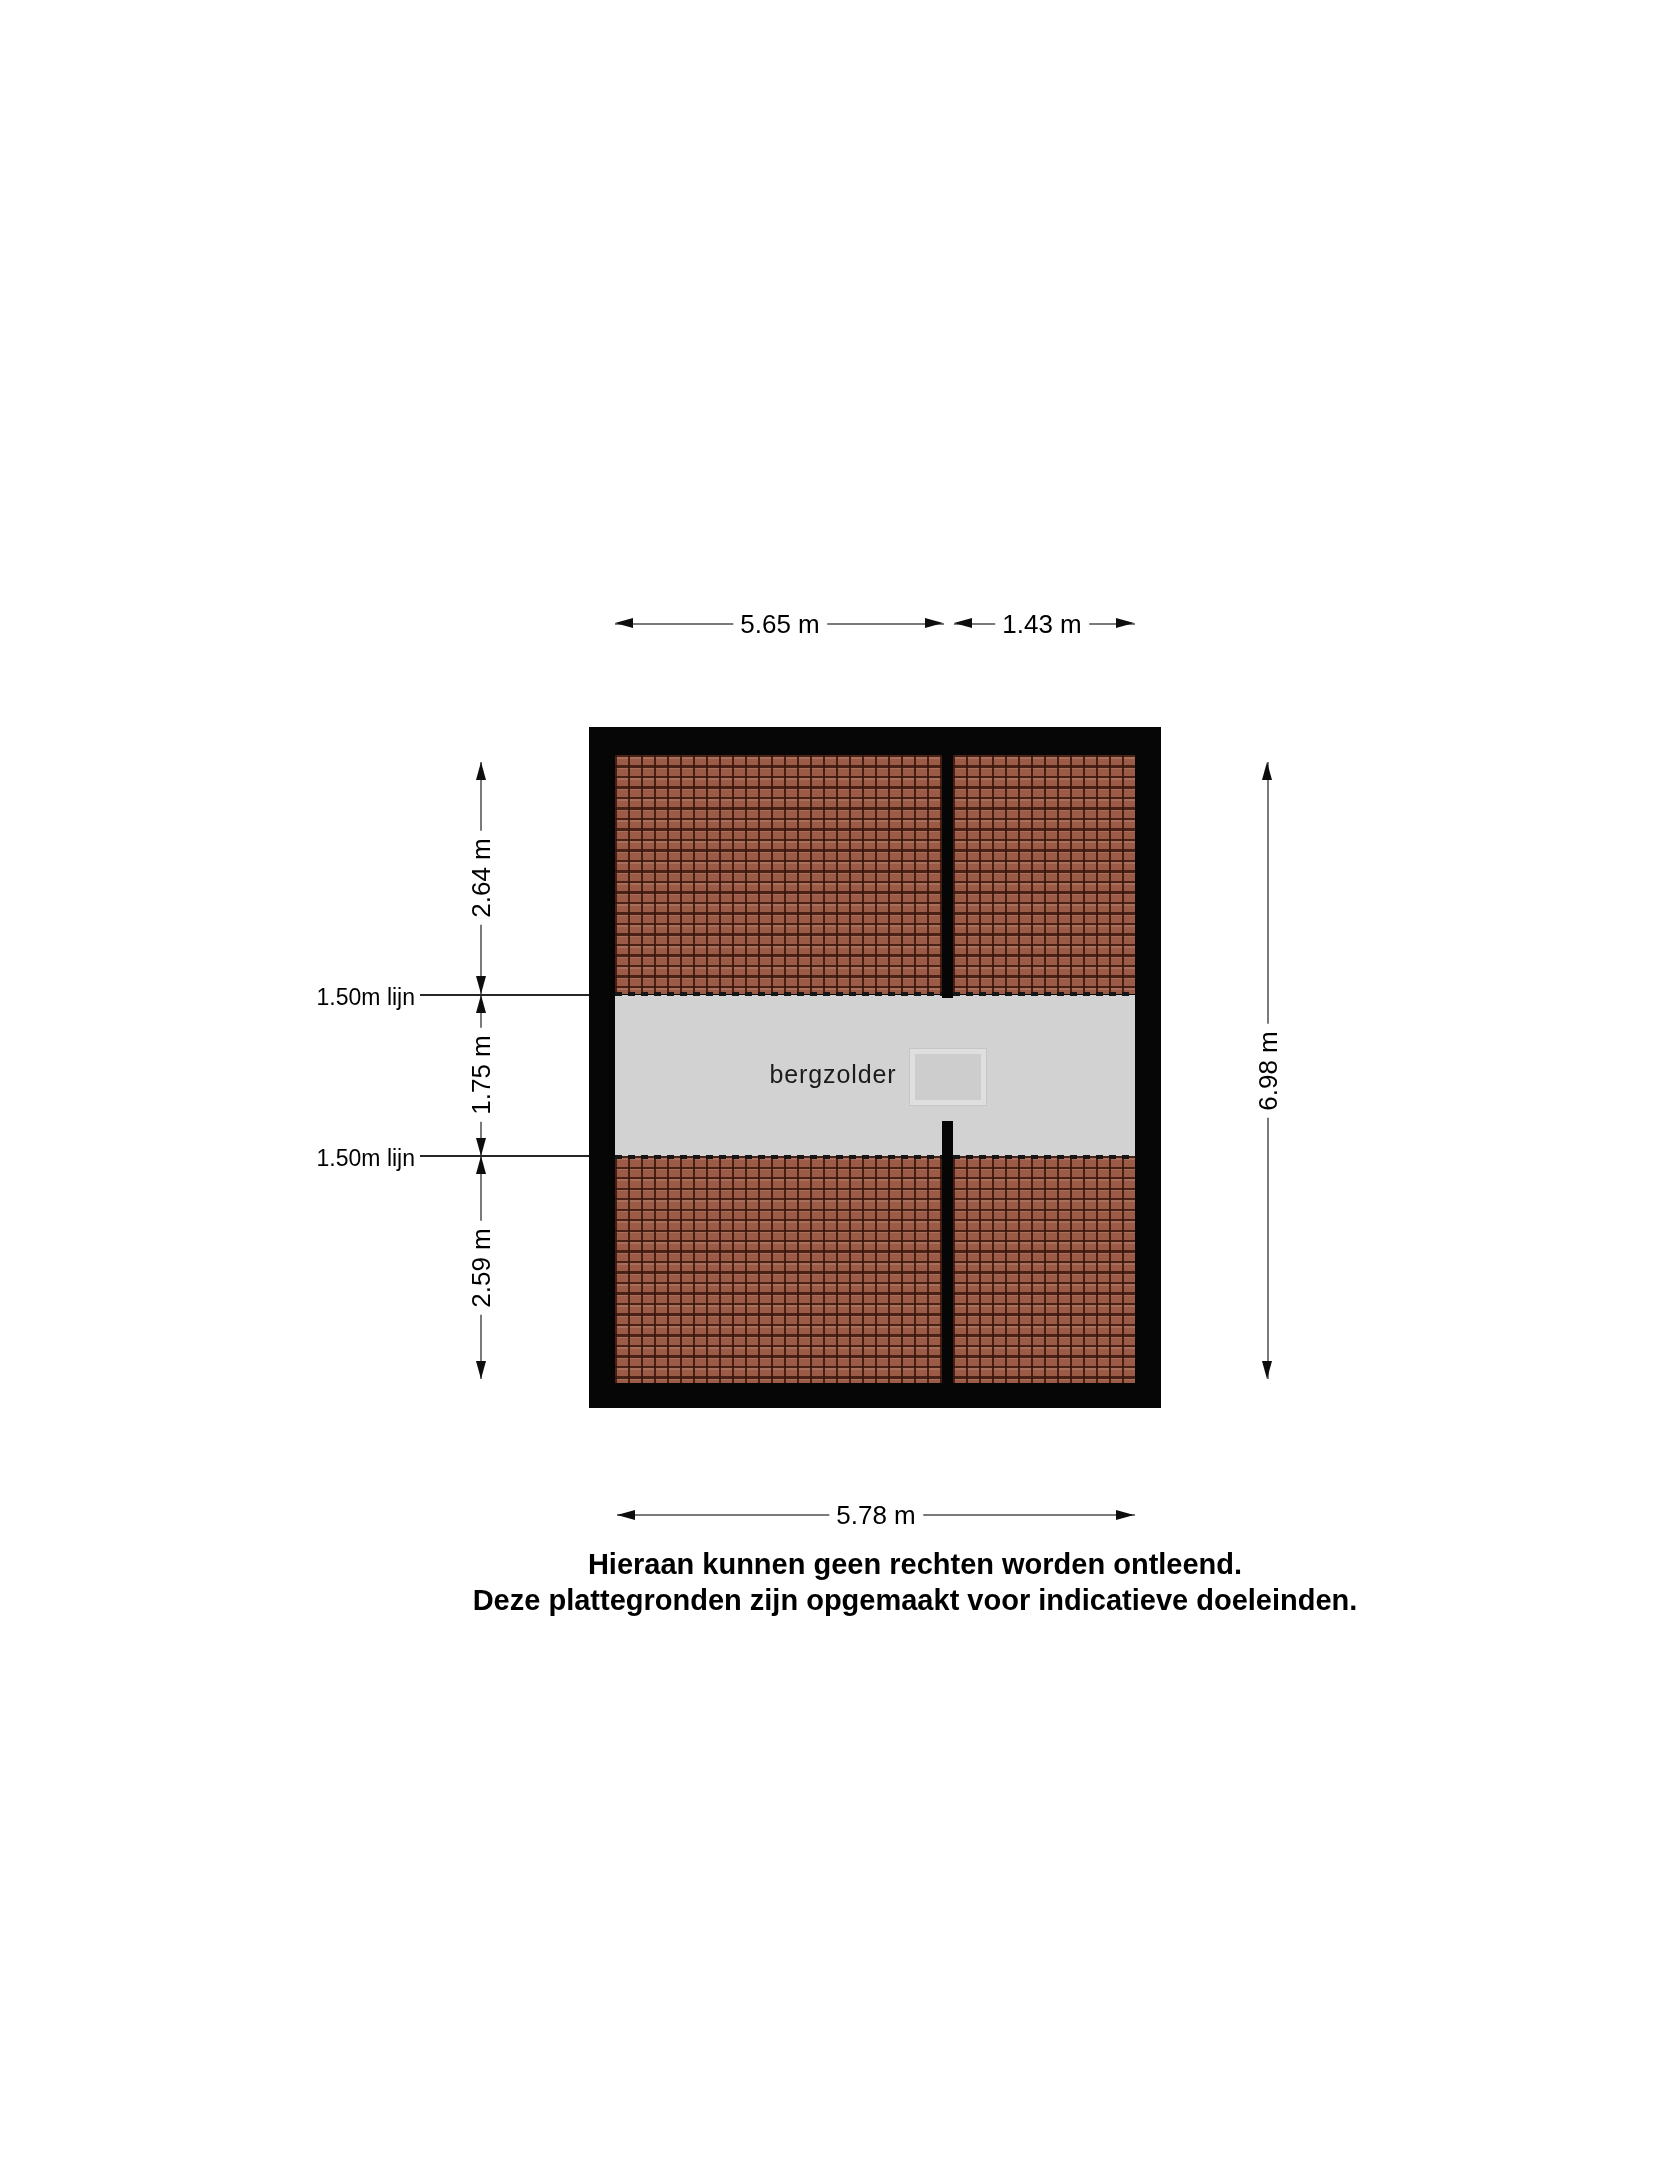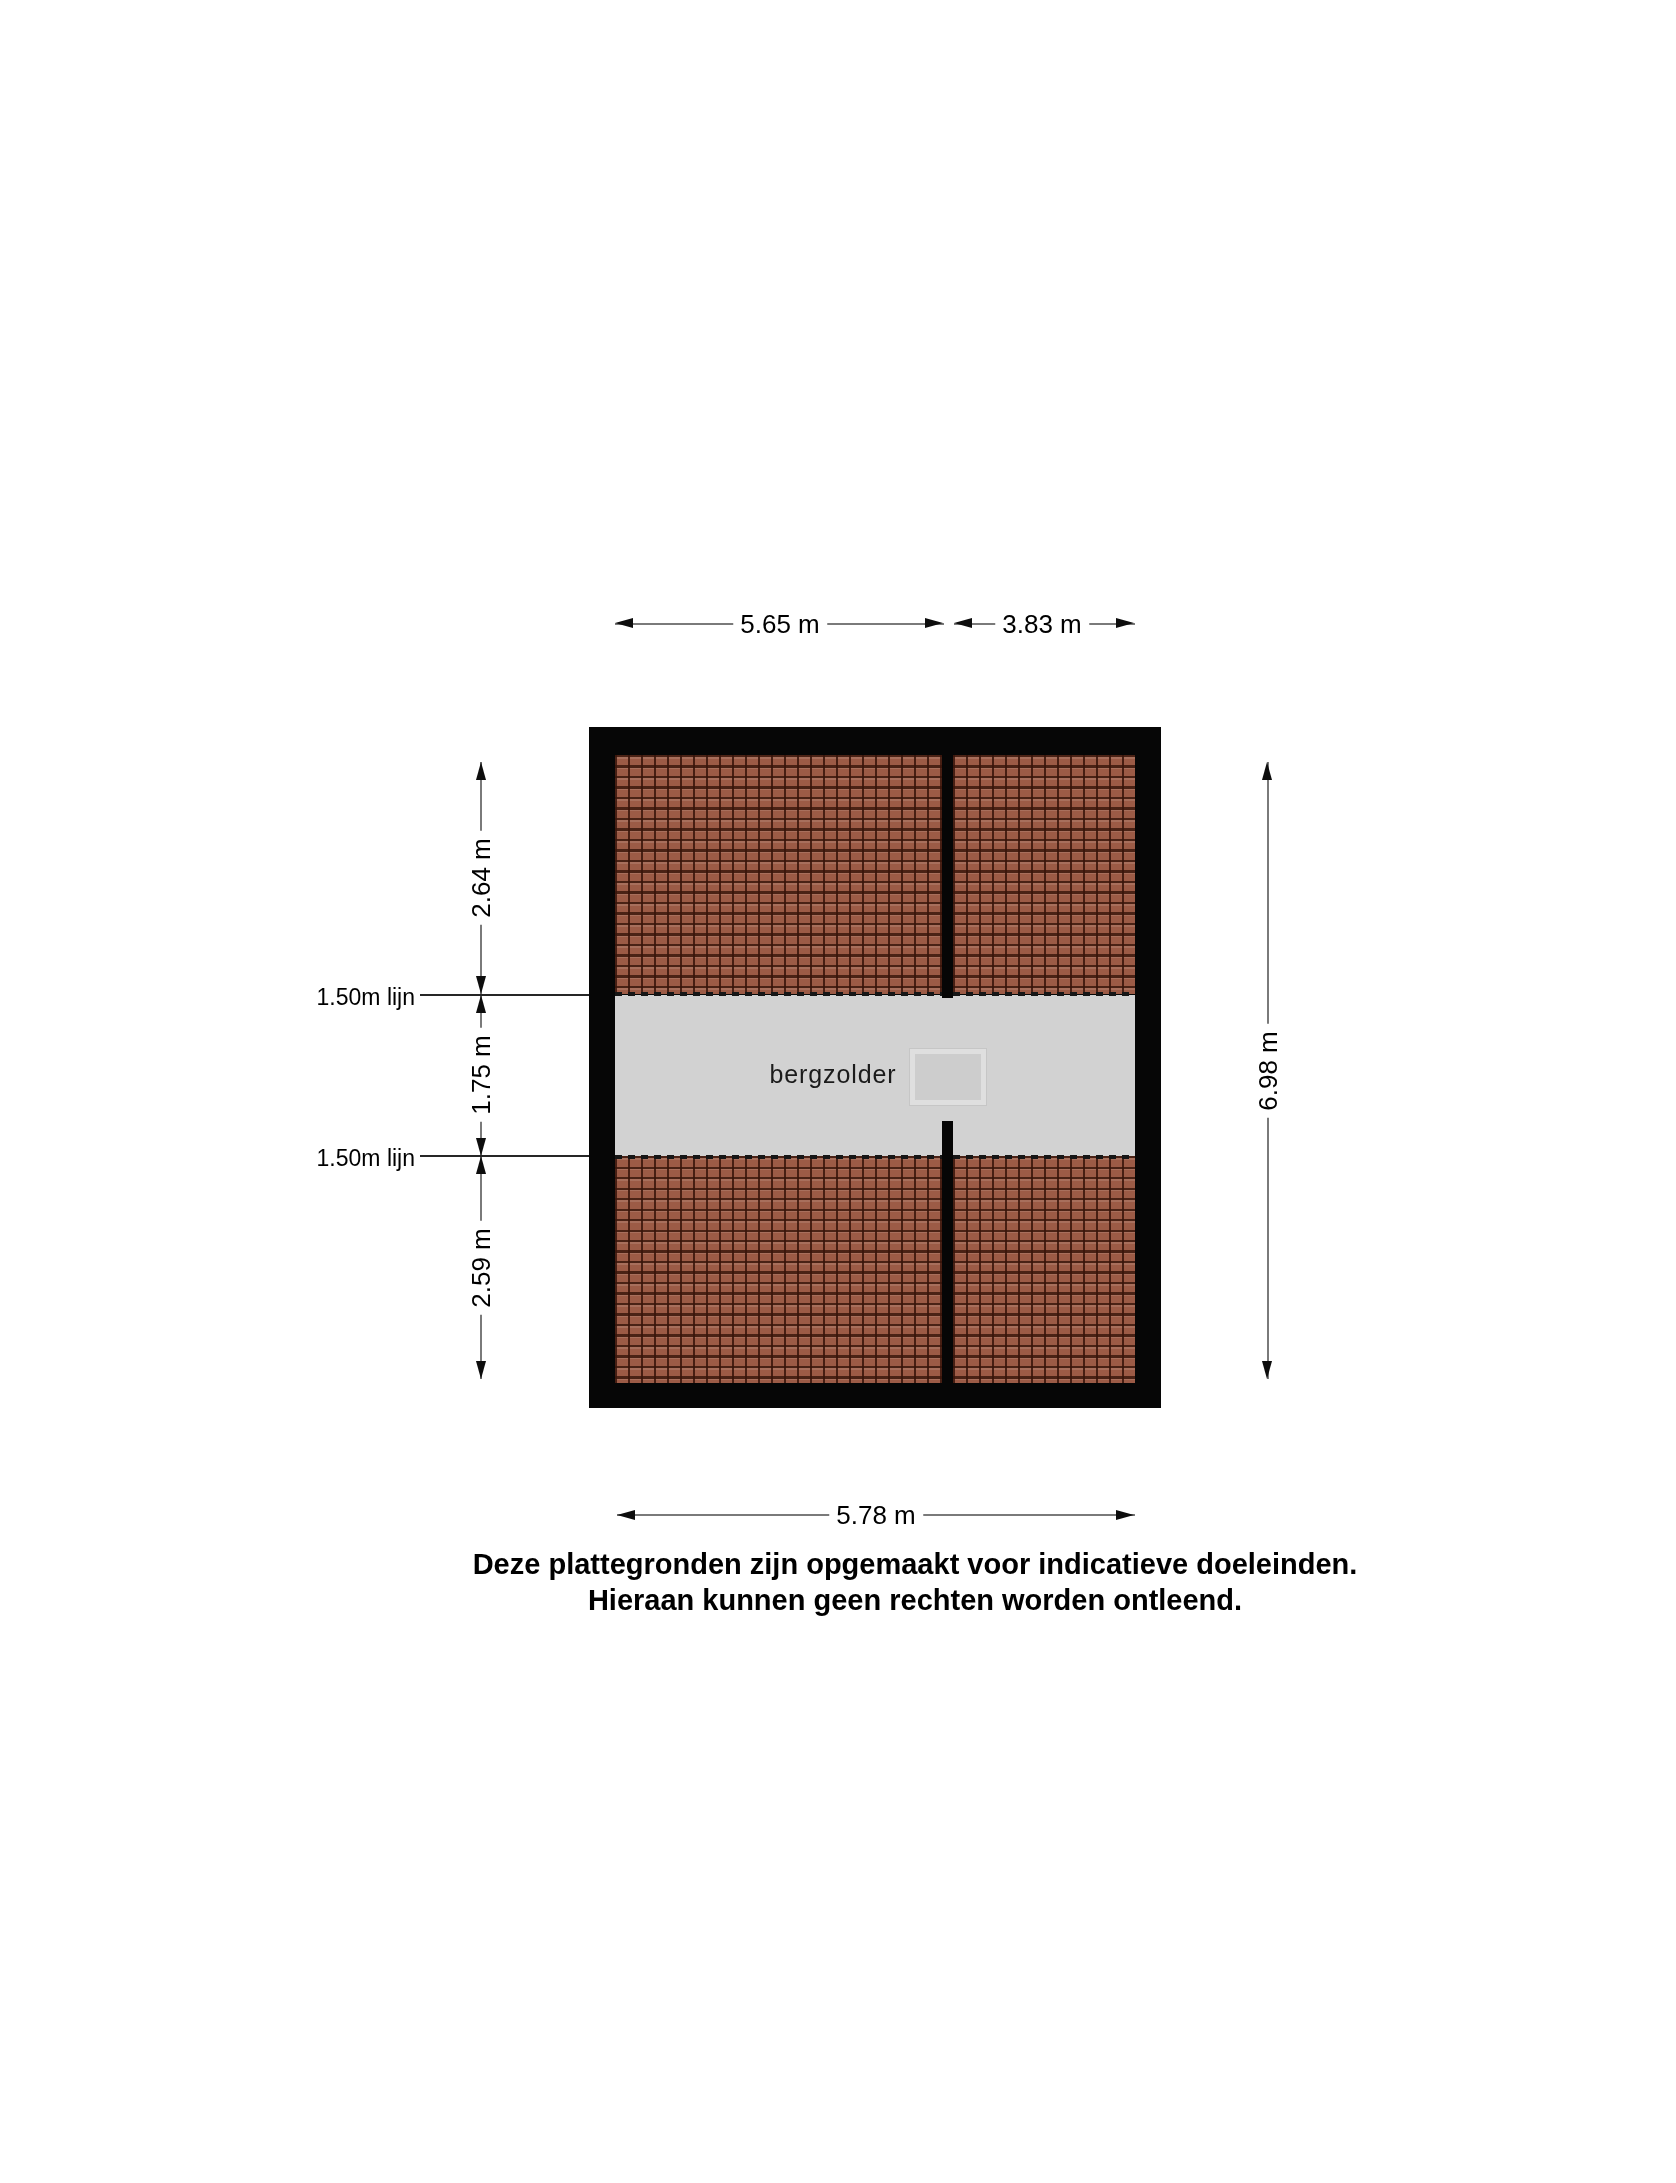--- a/index.html
+++ b/index.html
@@ -102,21 +102,21 @@
   <div class="abs room-label" style="left:833px;top:1074px;">bergzolder</div>
 
   <div class="abs dim-line-h" style="left:615px;top:623px;width:329px;"></div>
   <div class="abs tri tri-left" style="left:615px;top:618px;"></div>
   <div class="abs tri tri-right" style="left:925px;top:618px;"></div>
   <div class="abs dim-label" style="left:780px;top:624px;">5.65 m</div>
 
   <div class="abs dim-line-h" style="left:954px;top:623px;width:181px;"></div>
   <div class="abs tri tri-left" style="left:954px;top:618px;"></div>
   <div class="abs tri tri-right" style="left:1116px;top:618px;"></div>
-  <div class="abs dim-label" style="left:1042px;top:624px;">3.83 m</div>
+  <div class="abs dim-label" style="left:1042px;top:624px;">1.43 m</div>
 
   <div class="abs dim-line-h" style="left:617px;top:1514px;width:518px;"></div>
   <div class="abs tri tri-left" style="left:617px;top:1510px;"></div>
   <div class="abs tri tri-right" style="left:1116px;top:1510px;"></div>
   <div class="abs dim-label" style="left:876px;top:1515px;">5.78 m</div>
 
   <div class="abs dim-line-v" style="left:480px;top:762px;height:617px;"></div>
   <div class="abs tri tri-up" style="left:476px;top:762px;"></div>
   <div class="abs tri tri-down" style="left:476px;top:976px;"></div>
   <div class="abs tri tri-up" style="left:476px;top:995px;"></div>
@@ -132,18 +132,18 @@
   <div class="abs tri tri-down" style="left:1262px;top:1361px;"></div>
   <div class="abs dim-label vert" style="left:1268px;top:1071px;">6.98 m</div>
 
   <div class="abs ref-line" style="left:420px;top:994px;width:169px;"></div>
   <div class="abs ref-label" style="left:227px;top:997px;">1.50m lijn</div>
 
   <div class="abs ref-line" style="left:420px;top:1155px;width:169px;"></div>
   <div class="abs ref-label" style="left:227px;top:1158px;">1.50m lijn</div>
 
   <div class="abs disclaimer" style="left:915px;top:1546px;">
+    <span style="display:block">Hieraan kunnen geen rechten worden ontleend.</span>
     <span style="display:block">Deze plattegronden zijn opgemaakt voor indicatieve doeleinden.</span>
-    <span style="display:block">Hieraan kunnen geen rechten worden ontleend.</span>
   </div>
 
 </div>
 
 
 </body></html>

